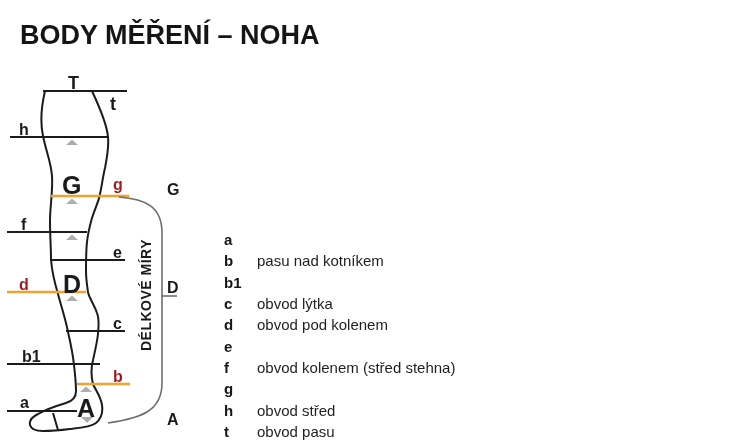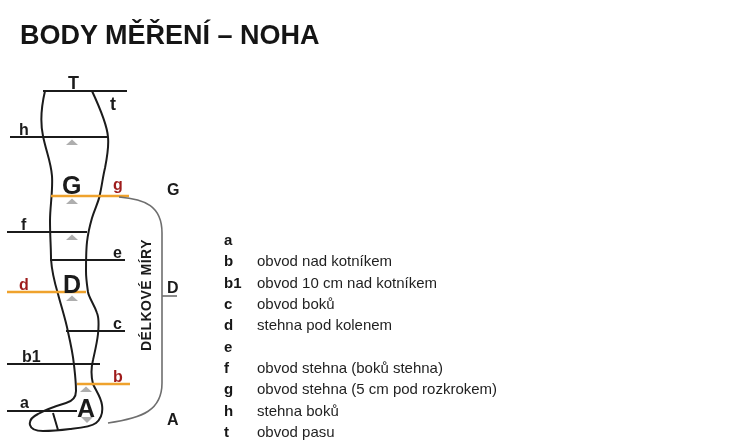--- a/index.html
+++ b/index.html
@@ -134,48 +134,46 @@
     <text x="167" y="425" font-size="16" font-weight="bold" fill="#1b1b1b">A</text>
     <text x="0" y="0" font-size="14" font-weight="bold" fill="#1b1b1b" letter-spacing="0.5" text-anchor="middle" transform="translate(151 295) rotate(-90)">DÉLKOVÉ MÍRY</text>
   </svg>
 
   <div class="legend">
     <div class="legend-row">
       <span class="legend-letter">a</span>
     </div>
     <div class="legend-row">
       <span class="legend-letter">b</span>
-      <span class="legend-text">obvod nad kotníkem</span>
+      <span class="legend-text">pasu nad kotníkem</span>
     </div>
     <div class="legend-row">
       <span class="legend-letter">b1</span>
-      <span class="legend-text">obvod 10 cm nad kotníkem</span>
     </div>
     <div class="legend-row">
       <span class="legend-letter">c</span>
-      <span class="legend-text">obvod boků</span>
+      <span class="legend-text">obvod lýtka</span>
     </div>
     <div class="legend-row">
       <span class="legend-letter">d</span>
-      <span class="legend-text">stehna pod kolenem</span>
+      <span class="legend-text">obvod pod kolenem</span>
     </div>
     <div class="legend-row">
       <span class="legend-letter">e</span>
     </div>
     <div class="legend-row">
       <span class="legend-letter">f</span>
-      <span class="legend-text">obvod stehna (boků stehna)</span>
+      <span class="legend-text">obvod kolenem (střed stehna)</span>
     </div>
     <div class="legend-row">
       <span class="legend-letter">g</span>
-      <span class="legend-text">obvod stehna (5 cm pod rozkrokem)</span>
     </div>
     <div class="legend-row">
       <span class="legend-letter">h</span>
-      <span class="legend-text">stehna boků</span>
+      <span class="legend-text">obvod střed</span>
     </div>
     <div class="legend-row">
       <span class="legend-letter">t</span>
       <span class="legend-text">obvod pasu</span>
     </div>
   </div>
 
 </div>
 
 </body></html>

